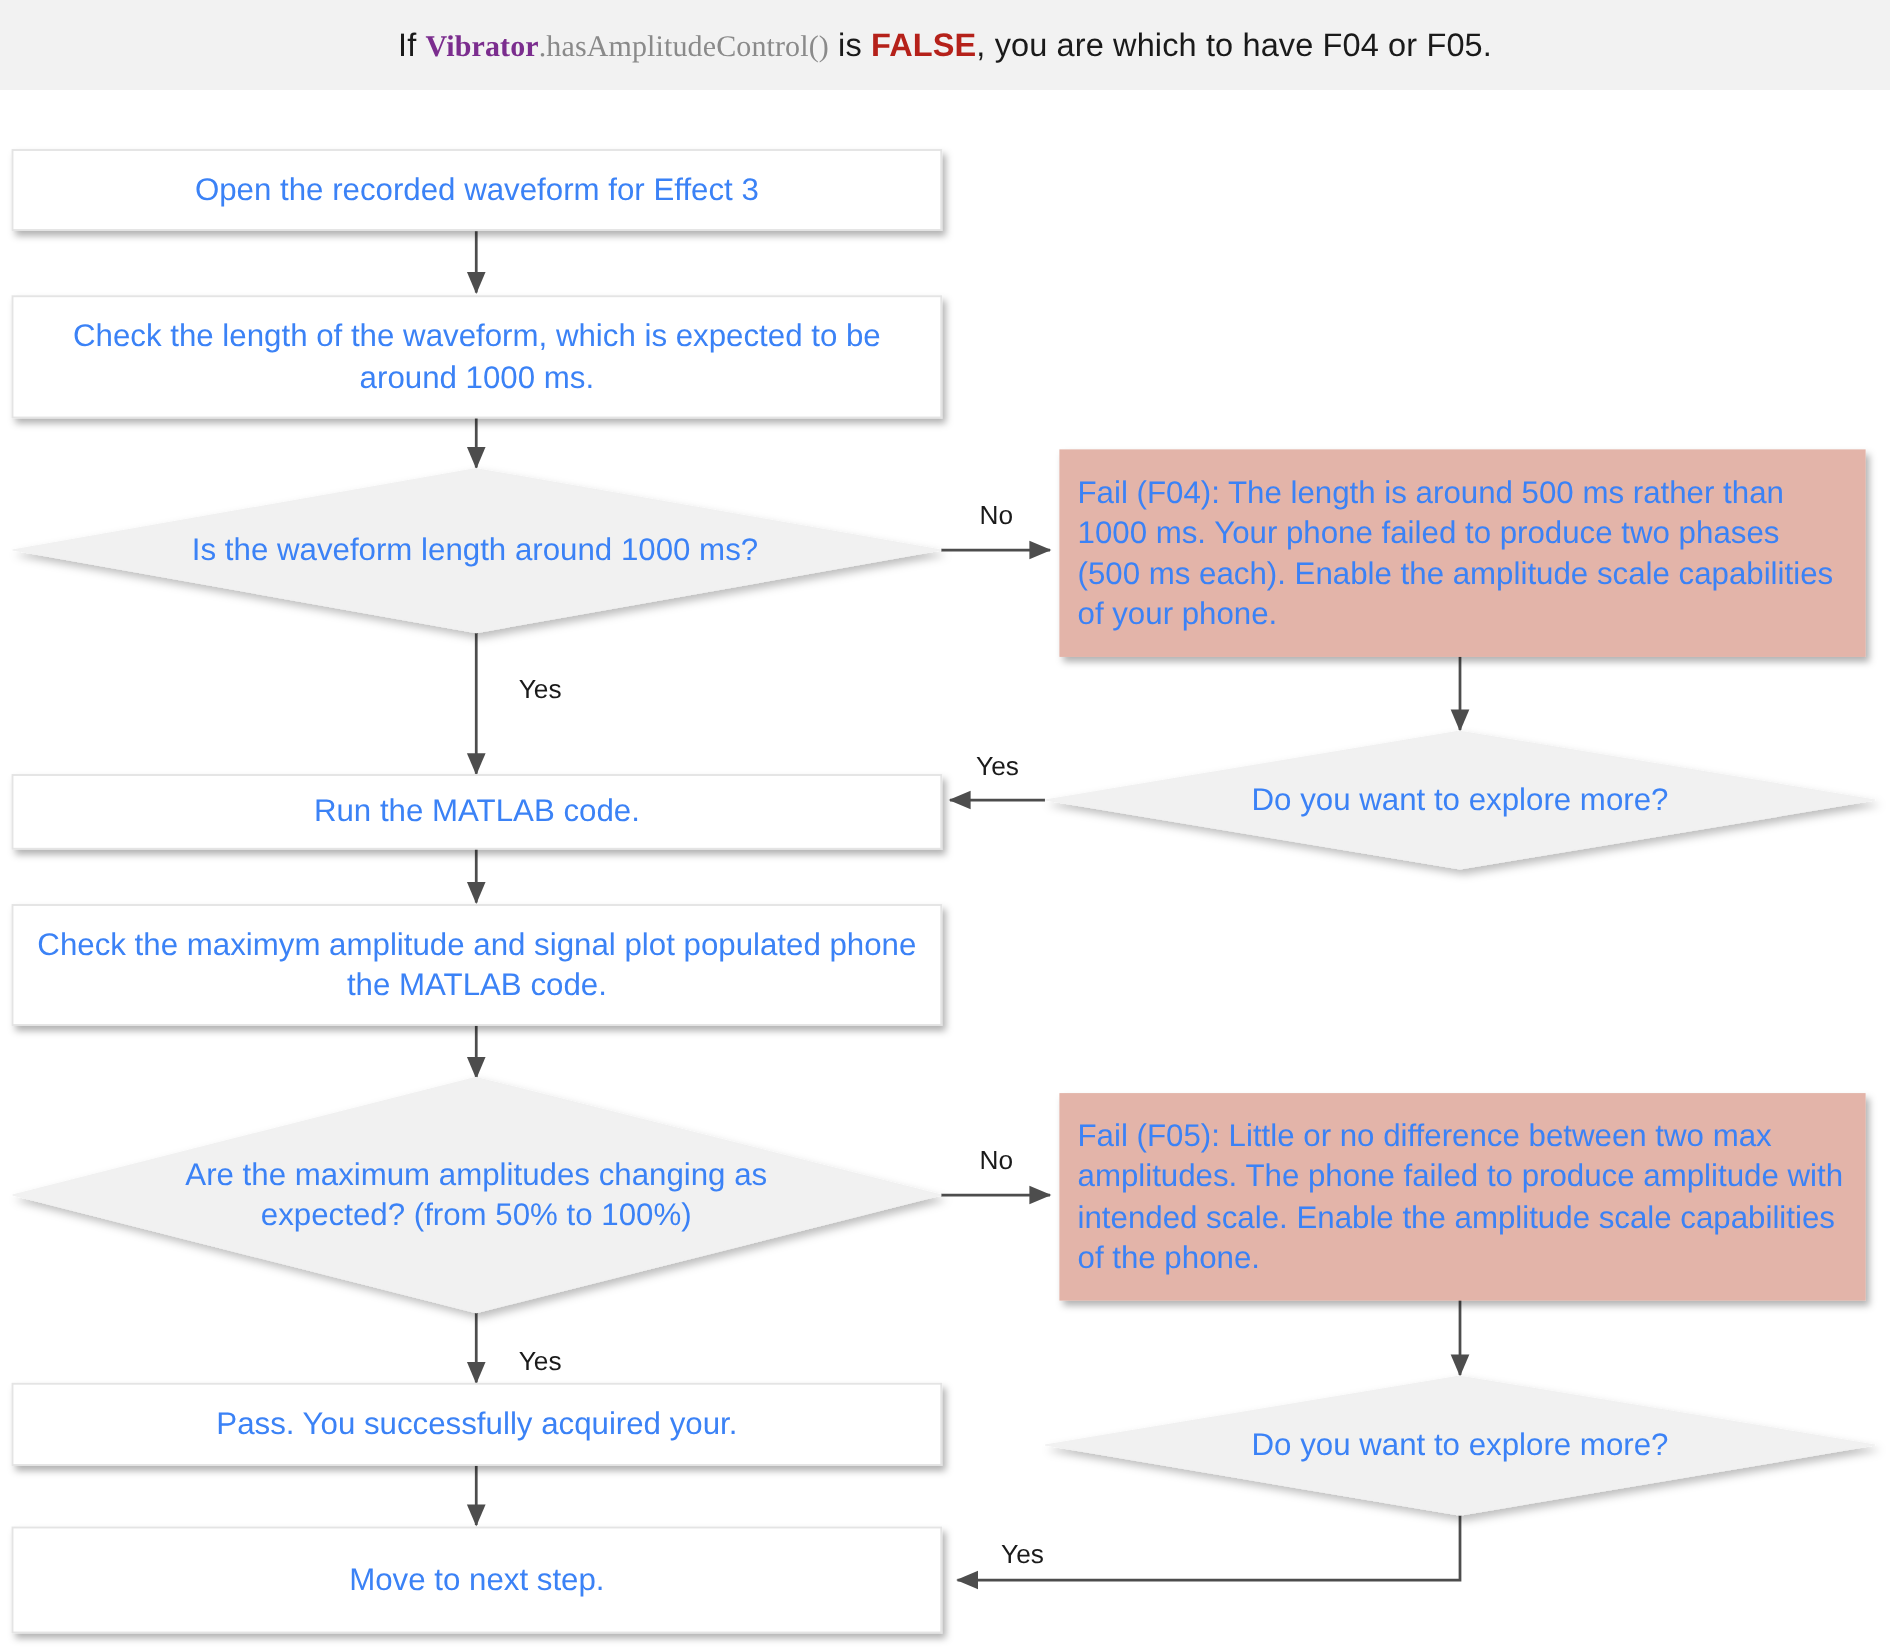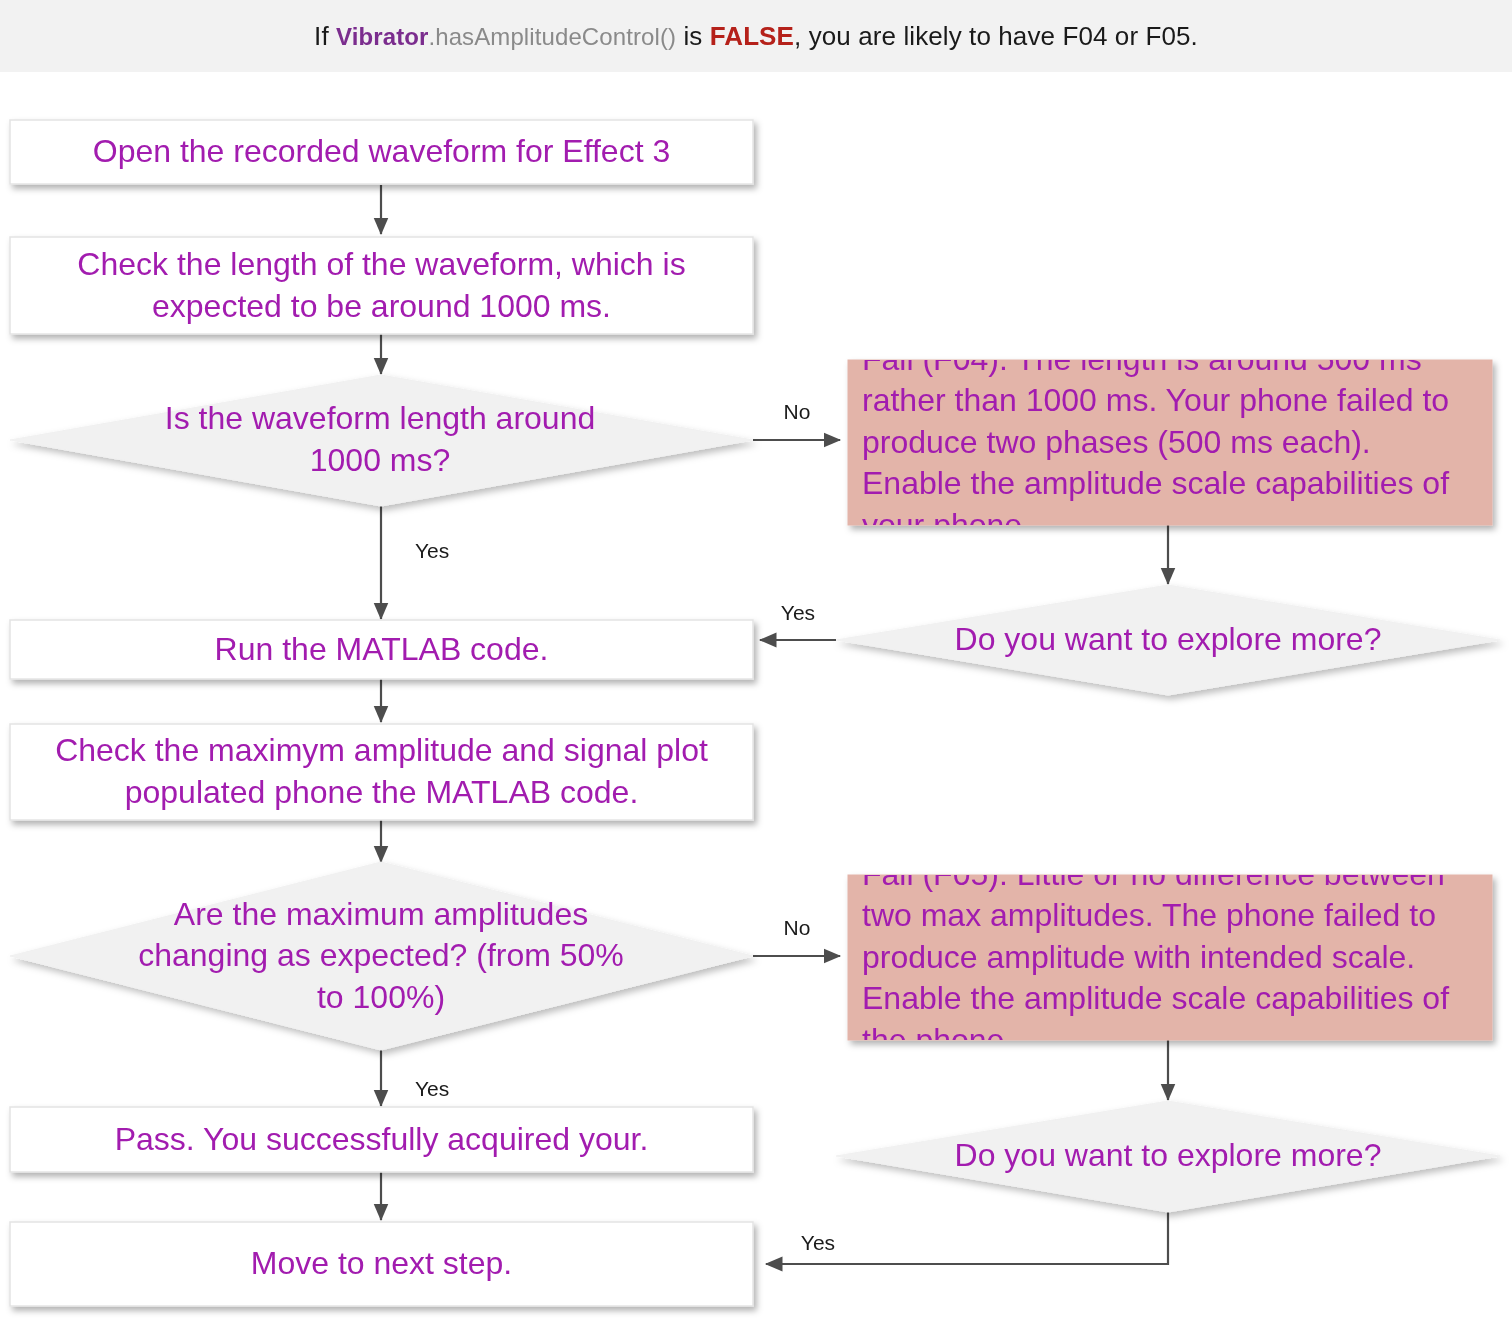--- a/index.html
+++ b/index.html
@@ -28,21 +28,21 @@
     justify-content: center;
     box-sizing: border-box;
   }
   #header-text {
     font-size: 26px;
     color: #1a1a1a;
     white-space: nowrap;
     letter-spacing: 0.1px;
   }
   .mono {
-    font-family: Liberation Sans, sans-serif;
+    font-family: Liberation Serif, serif;
     font-size: 24px;
   }
   .code-class {
     color: #7b2d8e;
     font-weight: bold;
   }
   .code-method {
     color: #8a8a8a;
     text-align: center;
   }
@@ -70,23 +70,23 @@
 
   
   .node-text {
     width: 100%;
     height: 100%;
     display: flex;
     align-items: center;
     justify-content: center;
     text-align: center;
     font-family: "Liberation Sans", sans-serif;
-    font-size: 32px;
+    font-size: 25px;
     line-height: 1.3;
-    color: #a21caf;
+    color: #3b82f6;
     box-sizing: border-box;
     padding: 2px 10px;
   }
   .node-text.left-align {
     justify-content: flex-start;
     text-align: left;
     padding: 2px 14px;
   }
   .bold { font-weight: normal; }
 
@@ -94,21 +94,21 @@
     font-family: "Liberation Sans", sans-serif;
     font-size: 21px;
     fill: #1a1a1a;
   }
 </style>
 </head>
 <body>
 
 <div id="header-banner">
   <div id="header-text">
-    <span>If </span><span class="mono code-class">Vibrator</span><span class="mono code-method">.hasAmplitudeControl()</span><span> is </span><span class="false-word">FALSE</span><span>, you are likely to have F04 or F05.</span>
+    <span>If </span><span class="mono code-class">Vibrator</span><span class="mono code-method">.hasAmplitudeControl()</span><span> is </span><span class="false-word">FALSE</span><span>, you are which to have F04 or F05.</span>
   </div>
 </div>
 
 <div id="flow-canvas">
 <svg id="flow-svg" viewBox="0 0 1512 1248" xmlns="http://www.w3.org/2000/svg">
   <defs>
     <marker id="arrowhead" markerWidth="9" markerHeight="9" refX="7.5" refY="4" orient="auto" markerUnits="strokeWidth">
       <path d="M0,0.6 L8,4 L0,7.4 Z" fill="#4d4d4d"></path>
     </marker>
     <filter id="nodeShadow" x="-25%" y="-25%" width="160%" height="170%">

